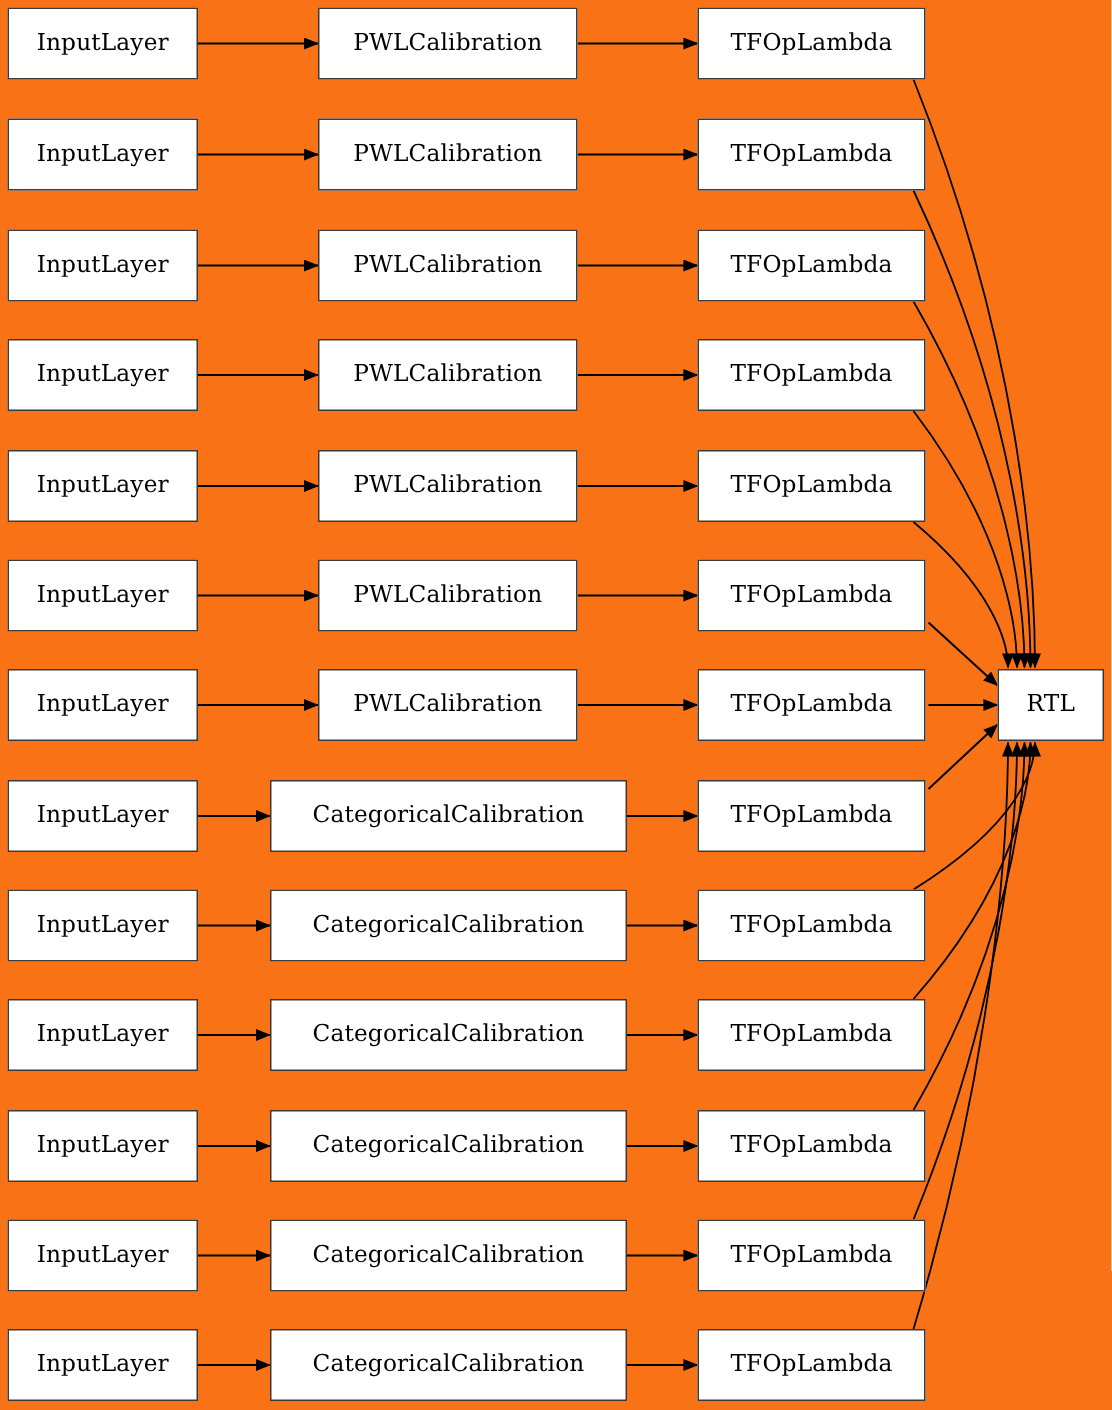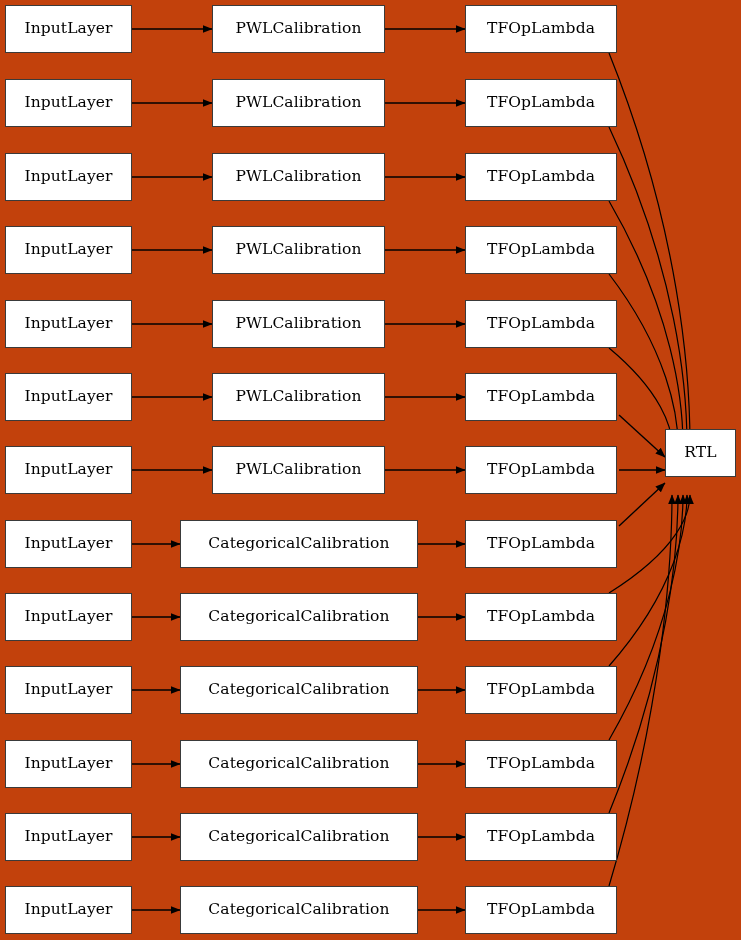--- a/index.html
+++ b/index.html
@@ -4,21 +4,21 @@
 <style>
   html, body {
     margin: 0;
     padding: 0;
     background: #ffffff;
   }
   #canvas {
     position: relative;
     width: 741px;
     height: 940px;
-    background: #c2410c;
+    background: #f97316;
     font-family: "DejaVu Serif", "Liberation Serif", serif;
     overflow: hidden;
   }
   #edge-layer {
     position: absolute;
     left: 0;
     top: 0;
     width: 741px;
     height: 940px;
     pointer-events: none;
@@ -208,18 +208,18 @@
       </div>
       <div class="node" style="left: 5px; top: 886px; width: 127px; height: 48px;">
         <span class="node-label">InputLayer</span>
       </div>
       <div class="node" style="left: 180px; top: 886px; width: 238px; height: 48px;">
         <span class="node-label">CategoricalCalibration</span>
       </div>
       <div class="node" style="left: 465px; top: 886px; width: 152px; height: 48px;">
         <span class="node-label">TFOpLambda</span>
       </div>
-      <div class="node" style="left: 665px; top: 429px; width: 71px; height: 48px; align-items: center;">
+      <div class="node" style="left: 665px; top: 446px; width: 71px; height: 48px; align-items: center;">
         <span class="node-label">RTL</span>
       </div>
     </div>
 
 </div>
 
 </body></html>

